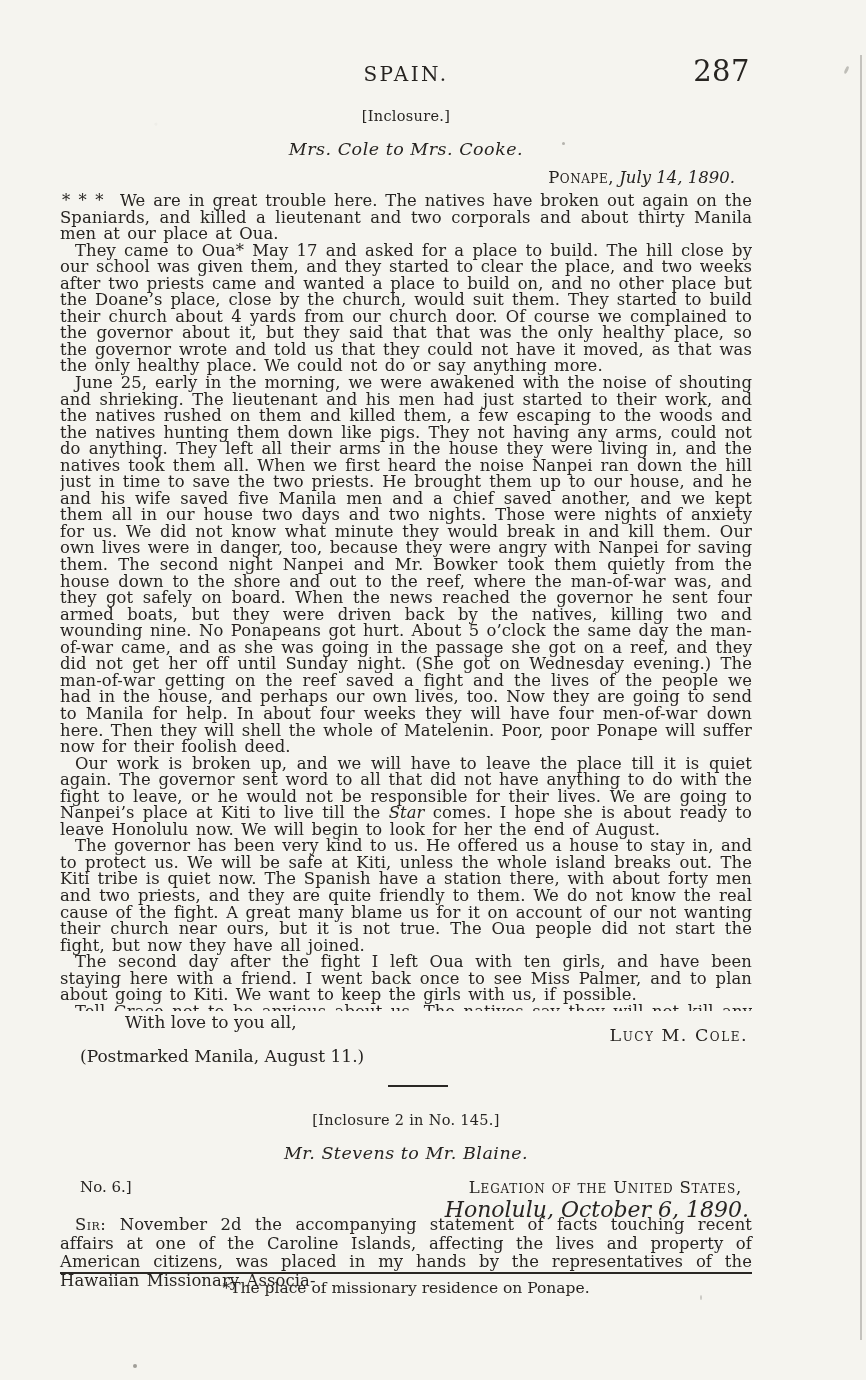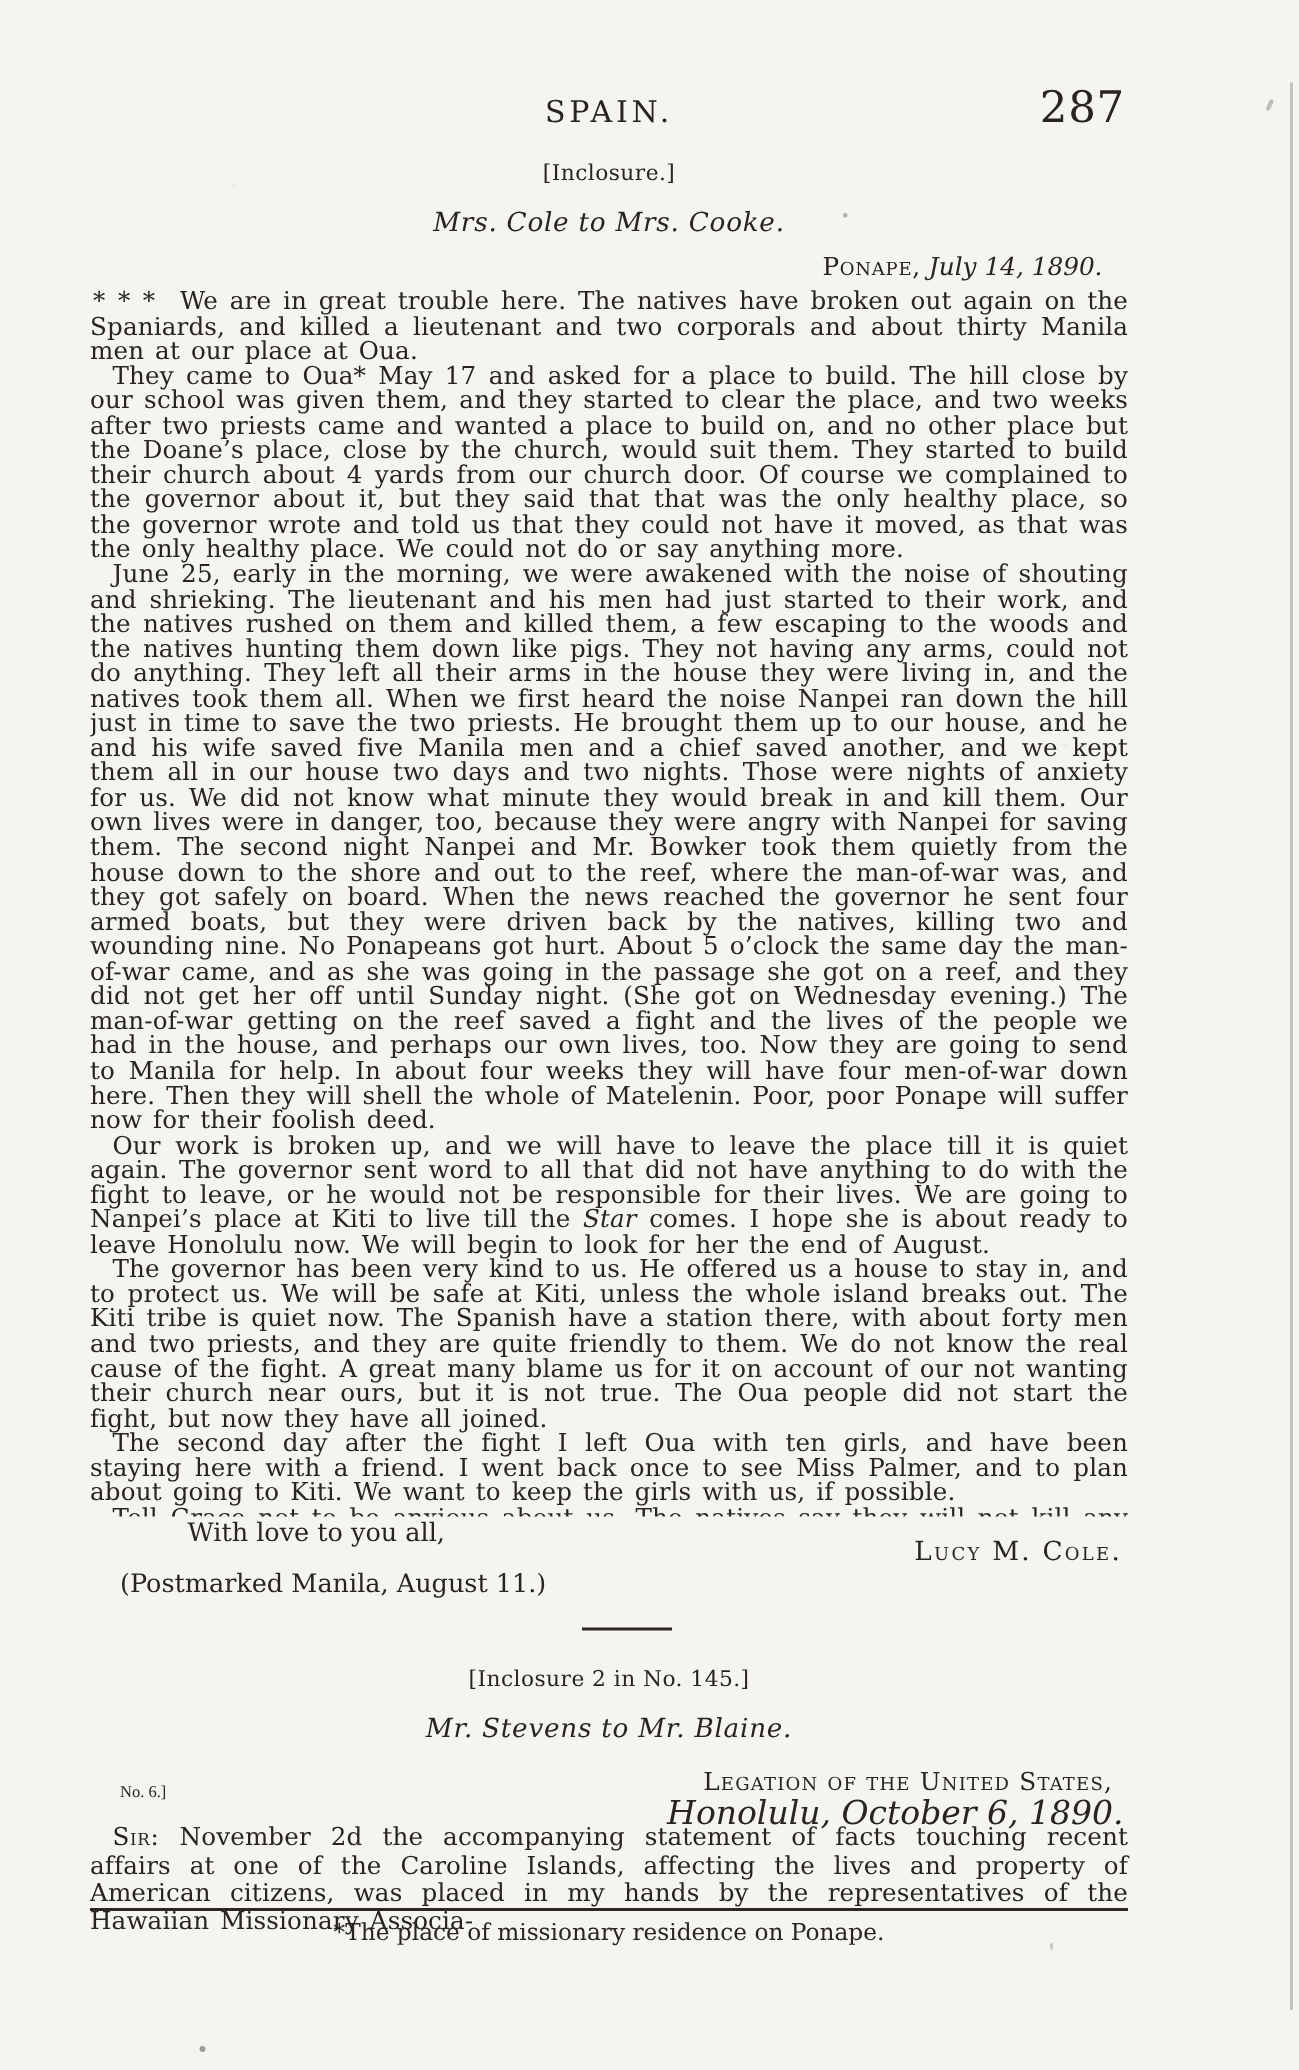--- a/index.html
+++ b/index.html
@@ -48,21 +48,21 @@
 
   .closing-line{top:1012px;left:65px;right:auto;font-size:17px;}
   .signature{top:1025px;padding-right:4px;box-sizing:border-box;font-size:17.5px;letter-spacing:1.5px;}
   .postmark{top:1046px;left:20px;right:auto;font-size:17px;}
 
   .small-rule{top:1085px;left:328px;right:auto;width:60px;border-top:2.5px solid #2a2724;}
 
   .incl2{top:1112px;}
   .head2{top:1143px;}
   .doc-row{top:1178px;height:20px;}
-  .doc-number{position:absolute;left:20px;top:11px;font-size:11px;font-family:Liberation Serif, serif;}
+  .doc-number{position:absolute;left:20px;top:0;font-size:15px;}
   .legation{position:absolute;left:16px;right:0;top:0;text-align:right;padding-right:10px;font-size:16.5px;letter-spacing:0.8px;}
   .honolulu{top:1197px;padding-right:3px;box-sizing:border-box;font-size:22px;}
 
   .sir-para{top:1216px;}
   .sir-para .para{line-height:18.6px;}
   .salutation{letter-spacing:0.5px;}
 
   .footnote-rule{top:1272px;border-top:2px solid #2a2724;}
   .footnote{top:1279px;font-size:15.5px;}
 

